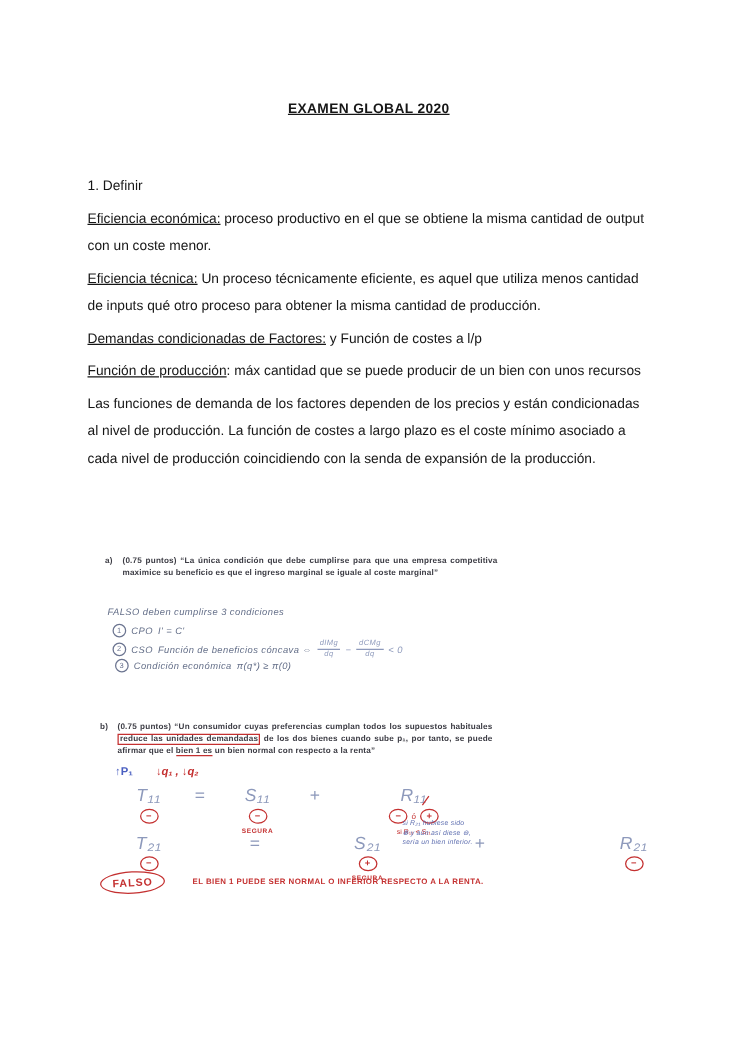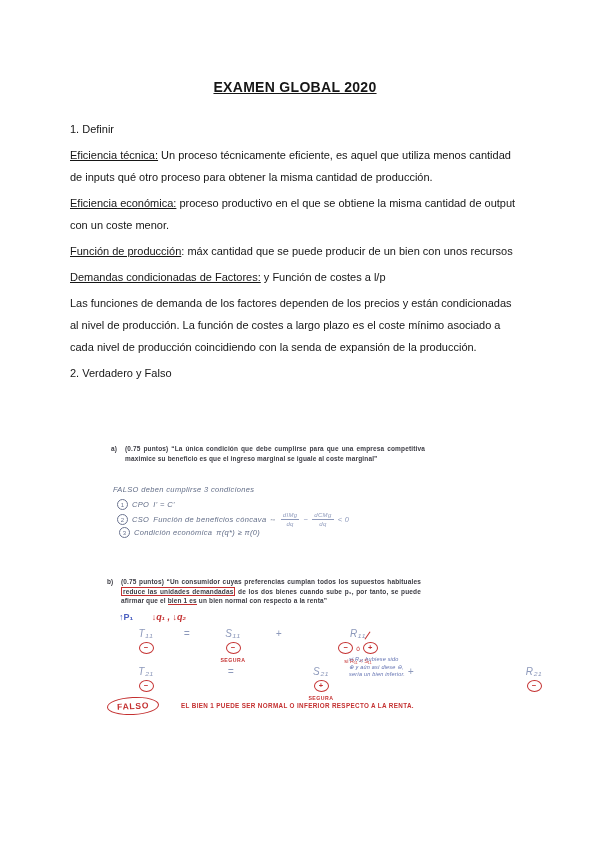--- a/index.html
+++ b/index.html
@@ -1,28 +1,28 @@
 <!DOCTYPE html>
 <html><head>
 <meta charset="utf-8">
 <style>
   html,body{margin:0;padding:0;background:#ffffff;}
   .page{position:relative;width:600px;height:848px;background:#ffffff;overflow:hidden;
         font-family:"Liberation Sans",sans-serif;color:#161616;}
 
   
   .typed{position:absolute;left:70px;top:76px;width:450px;font-size:11px;line-height:22px;}
-  .doc-title{font-size:14px;font-weight:bold;text-align:center;text-decoration:underline;
-             margin:0 0 20px 0;letter-spacing:.3px;}
+  .doc-title{font-size:11px;font-weight:bold;text-align:center;text-decoration:underline;
+             margin:0 0 40px 0;letter-spacing:.3px;}
   .typed p{margin:0 0 4px 0;}
   .typed .h-num{margin:0 0 4px 0;}
   .term{text-decoration:underline;}
 
   
-  .scan{position:absolute;left:78px;top:444px;width:350px;height:300px;margin-left:27px;}
+  .scan{position:absolute;left:78px;top:444px;width:350px;height:300px;}
   .q-block{position:absolute;display:flex;gap:4px;color:#3c3c44;font-weight:bold;
            font-size:6.5px;line-height:9.5px;letter-spacing:.15px;}
   .q-label{width:10px;flex:0 0 auto;}
   .q-text{width:300px;text-align:justify;}
   .red-box{border:1px solid #c43030;padding:0 1px;}
   .red-under{border-bottom:1px solid #c43030;}
 
   .hw{position:absolute;font-style:italic;color:#636e88;font-size:7.5px;letter-spacing:.35px;
       white-space:nowrap;display:flex;align-items:center;gap:4px;}
   .cnum{width:9px;height:9px;border:1px solid #6b7490;border-radius:50%;font-size:6px;
@@ -33,21 +33,21 @@
   .frac .fnum{border-bottom:.8px solid #8d99bb;padding:0 2px 1px;display:block;}
   .frac .fden{padding-top:1px;display:block;}
   .faintblue{color:#8d99bb;}
 
   .arrows{position:absolute;font-size:9px;font-weight:bold;white-space:nowrap;}
   .arr-blue{color:#4a5fc0;}
   .arr-red{color:#c43030;margin-left:16px;font-style:italic;}
 
   .sl-row{position:absolute;display:grid;grid-template-columns:50px 32px 60px 32px 126px;}
   .sl-cell{display:flex;flex-direction:column;align-items:center;gap:3px;}
-  .sl-term{font-size:10px;color:#8d99bb;font-style:italic;letter-spacing:.8px;}
+  .sl-term{font-size:14px;color:#8d99bb;font-style:italic;letter-spacing:.8px;}
   .circ{display:inline-flex;align-items:center;justify-content:center;min-width:13px;height:10px;
         border:1.2px solid #c43030;border-radius:50%;color:#c43030;font-size:7.5px;
         font-weight:bold;line-height:1;}
   .sl-label{font-size:5.2px;color:#c43030;font-weight:bold;letter-spacing:.5px;}
   .r-group{display:flex;align-items:center;gap:3px;color:#c43030;font-size:6.5px;position:relative;}
   .red-stroke{position:absolute;top:-7px;right:6px;width:9px;border-top:1.4px solid #c43030;
               transform:rotate(-55deg);}
   .sl-note{font-size:5.6px;color:#c43030;margin-top:1px;white-space:nowrap;}
 
   .blue-note{position:absolute;font-size:5.5px;line-height:7.5px;color:#5f6fb0;
@@ -59,32 +59,31 @@
 </style>
 </head>
 <body>
 
 <div class="page">
 
   <div class="typed">
     <h1 class="doc-title">EXAMEN GLOBAL 2020</h1>
     <p class="h-num">1. Definir</p>
 
+    <p><span class="term">Eficiencia económica:</span><span> proceso productivo en el que se obtiene la misma cantidad de output con un coste menor.</span></p>
+
     <p><span class="term">Eficiencia técnica:</span><span> Un proceso técnicamente eficiente, es aquel que utiliza menos cantidad de inputs qué otro proceso para obtener la misma cantidad de producción.</span></p>
 
-    <p><span class="term">Eficiencia económica:</span><span> proceso productivo en el que se obtiene la misma cantidad de output con un coste menor.</span></p>
 
+    <p><span class="term">Demandas condicionadas de Factores:</span><span>  y Función de costes a l/p</span></p>
 
     <p><span class="term">Función de producción</span><span>: máx cantidad que se puede producir de un bien con unos recursos</span></p>
 
-    <p><span class="term">Demandas condicionadas de Factores:</span><span>  y Función de costes a l/p</span></p>
-
     <p>Las funciones de demanda de los factores dependen de los precios y están condicionadas al nivel de producción. La función de costes a largo plazo es el coste mínimo asociado a cada nivel de producción coincidiendo con la senda de expansión de la producción.</p>
 
-    <p class="h-num">2. Verdadero y Falso</p>
   </div>
 
   <div class="scan">
 
     <div class="q-block" style="top:0;left:6px;">
       <span class="q-label">a)</span>
       <span class="q-text">(0.75 puntos) “La única condición que debe cumplirse para que una empresa competitiva maximice su beneficio es que el ingreso marginal se iguale al coste marginal”</span>
     </div>
 
     <div class="hw" style="top:41px;left:8px;">FALSO  deben cumplirse 3 condiciones</div>

